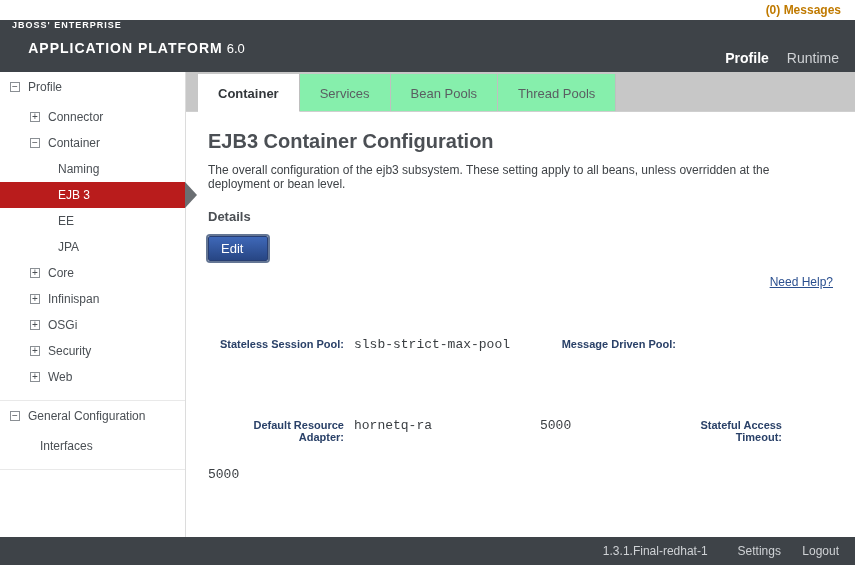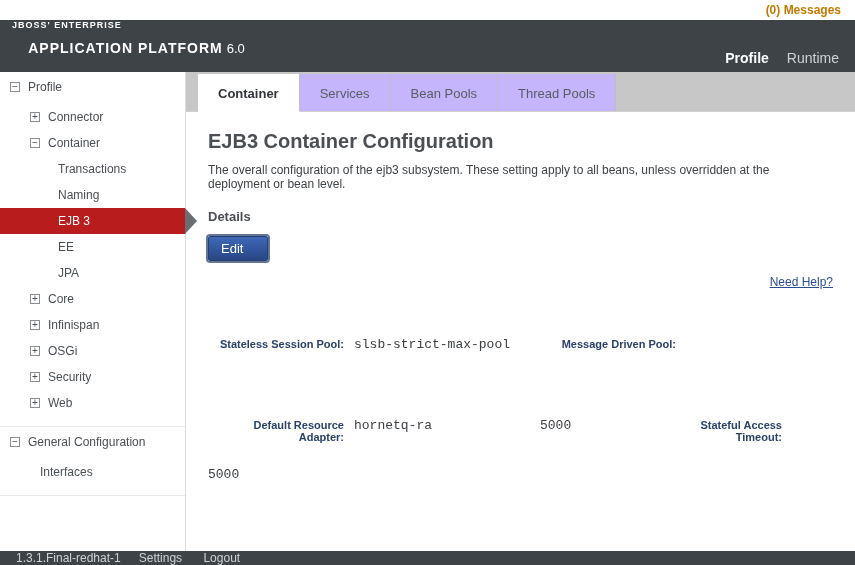--- a/index.html
+++ b/index.html
@@ -104,21 +104,21 @@
   border-bottom: 1px solid #cfcfcf;
   height: 40px;
   align-items: flex-end;
 }
 .tab {
   padding: 12px 20px 10px 20px;
   color: #5a5e62;
   font-size: 13px;
   border-right: 1px solid #bfbfbf;
   cursor: pointer;
-  background: #c4b5fd;
+  background: #86efac;
 }
 .tab.active {
   background: #ffffff;
   color: #32363a;
   font-weight: bold;
   border-bottom: 1px solid #fff;
   margin-bottom: -1px;
 }
 
 .panel { padding: 18px 22px; color:#383c40; }
@@ -144,23 +144,24 @@
   row-gap: 24px;
   column-gap: 6px;
   align-items: baseline;
 }
 .form-grid .lbl { text-align:right; font-weight:bold; color:#2a4168; font-size:11px; padding-right:4px;margin-top:43px;}
 .form-grid .val { color:#3a3e42; font-size:13px; font-family: "Courier New", monospace; }
 
 .footer {
   background: #3e4348;
   color:#cfd2d5;
-  display:flex; justify-content:flex-start;
-  padding: 0 16px;
-  font-size: 12px;
+  display:flex; justify-content:flex-end;
+  padding: 7px 16px;
+  font-size: 12px;
+  gap: 12px;
 }
 .footer .links a { color:#cfd2d5; text-decoration:none; margin-left: 18px; cursor:pointer;}
 </style>
 </head>
 <body>
 
 <div class="messages-bar">
   <a href="#">(0) Messages</a>
 </div>
 
@@ -184,21 +185,20 @@
       </div>
       <div class="tree">
         <div class="tree-row level2">
           <span class="box-icon">+</span>
           <span>Connector</span>
         </div>
         <div class="tree-row level2">
           <span class="box-icon">−</span>
           <span>Container</span>
         </div>
-        <div class="tree-leaf">Transactions</div>
         <div class="tree-leaf">Naming</div>
         <div class="tree-leaf active">EJB 3</div>
         <div class="tree-leaf">EE</div>
         <div class="tree-leaf">JPA</div>
         <div class="tree-row level2">
           <span class="box-icon">+</span>
           <span>Core</span>
         </div>
         <div class="tree-row level2">
           <span class="box-icon">+</span>

